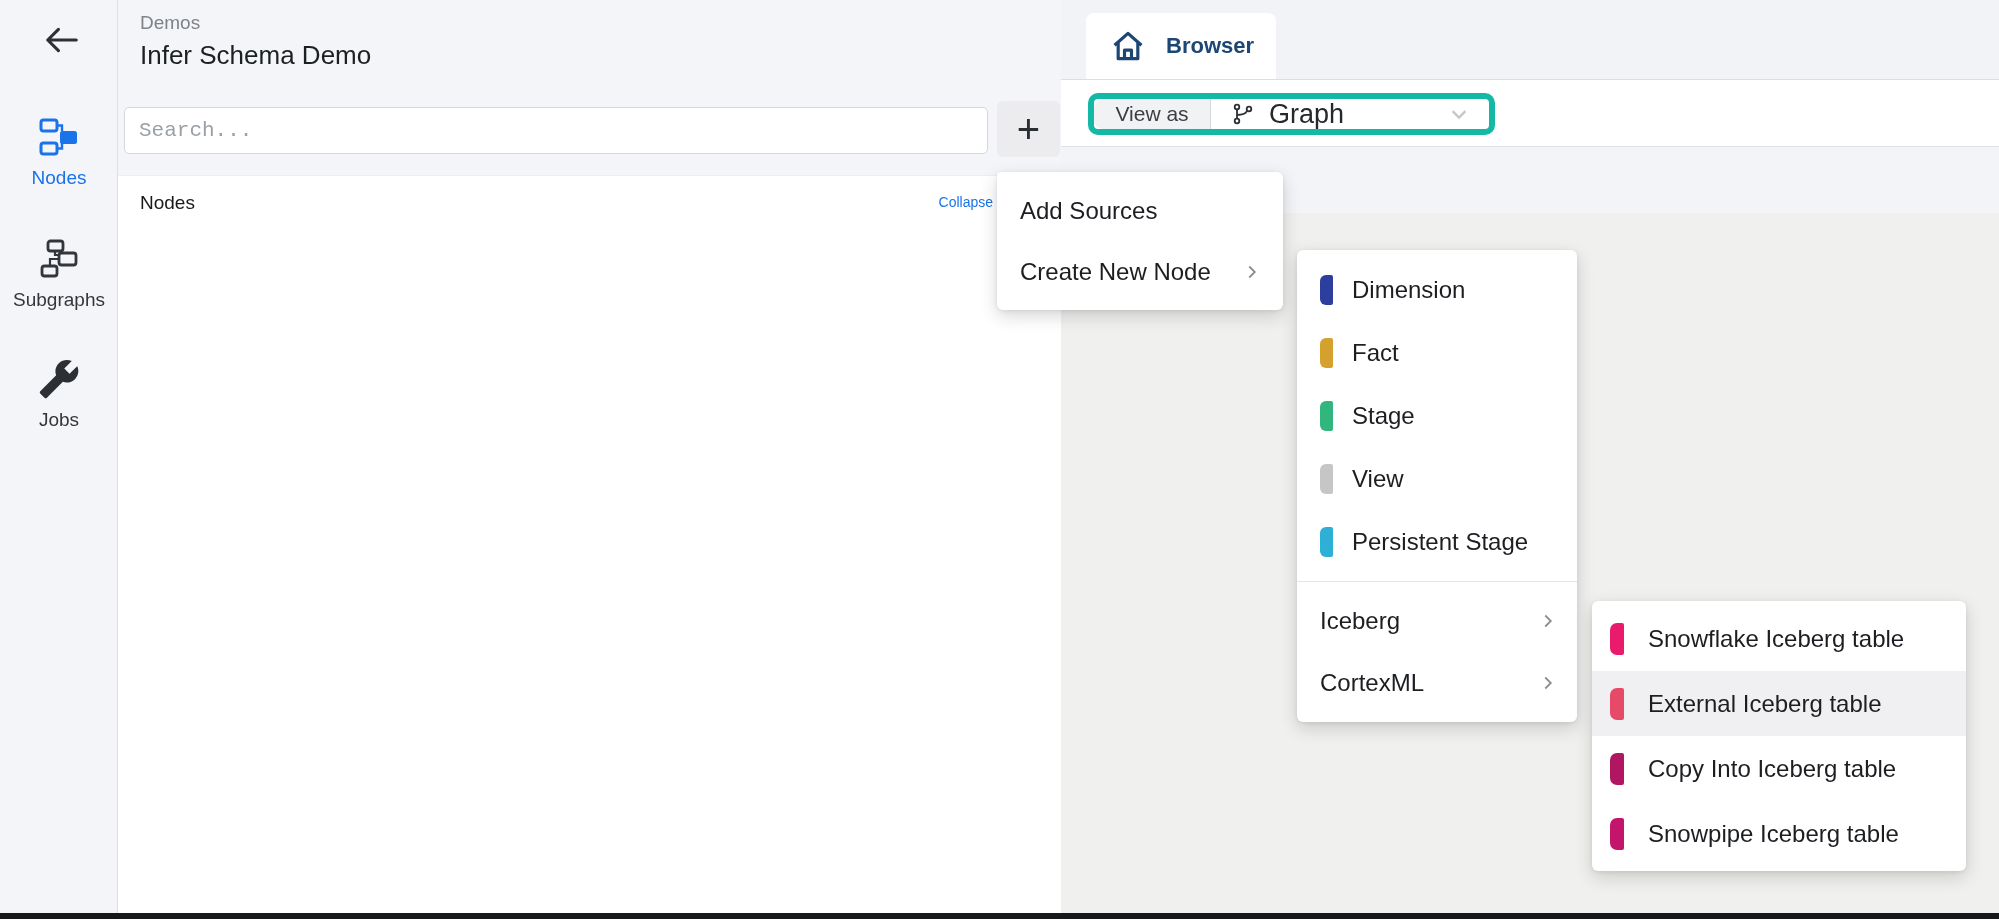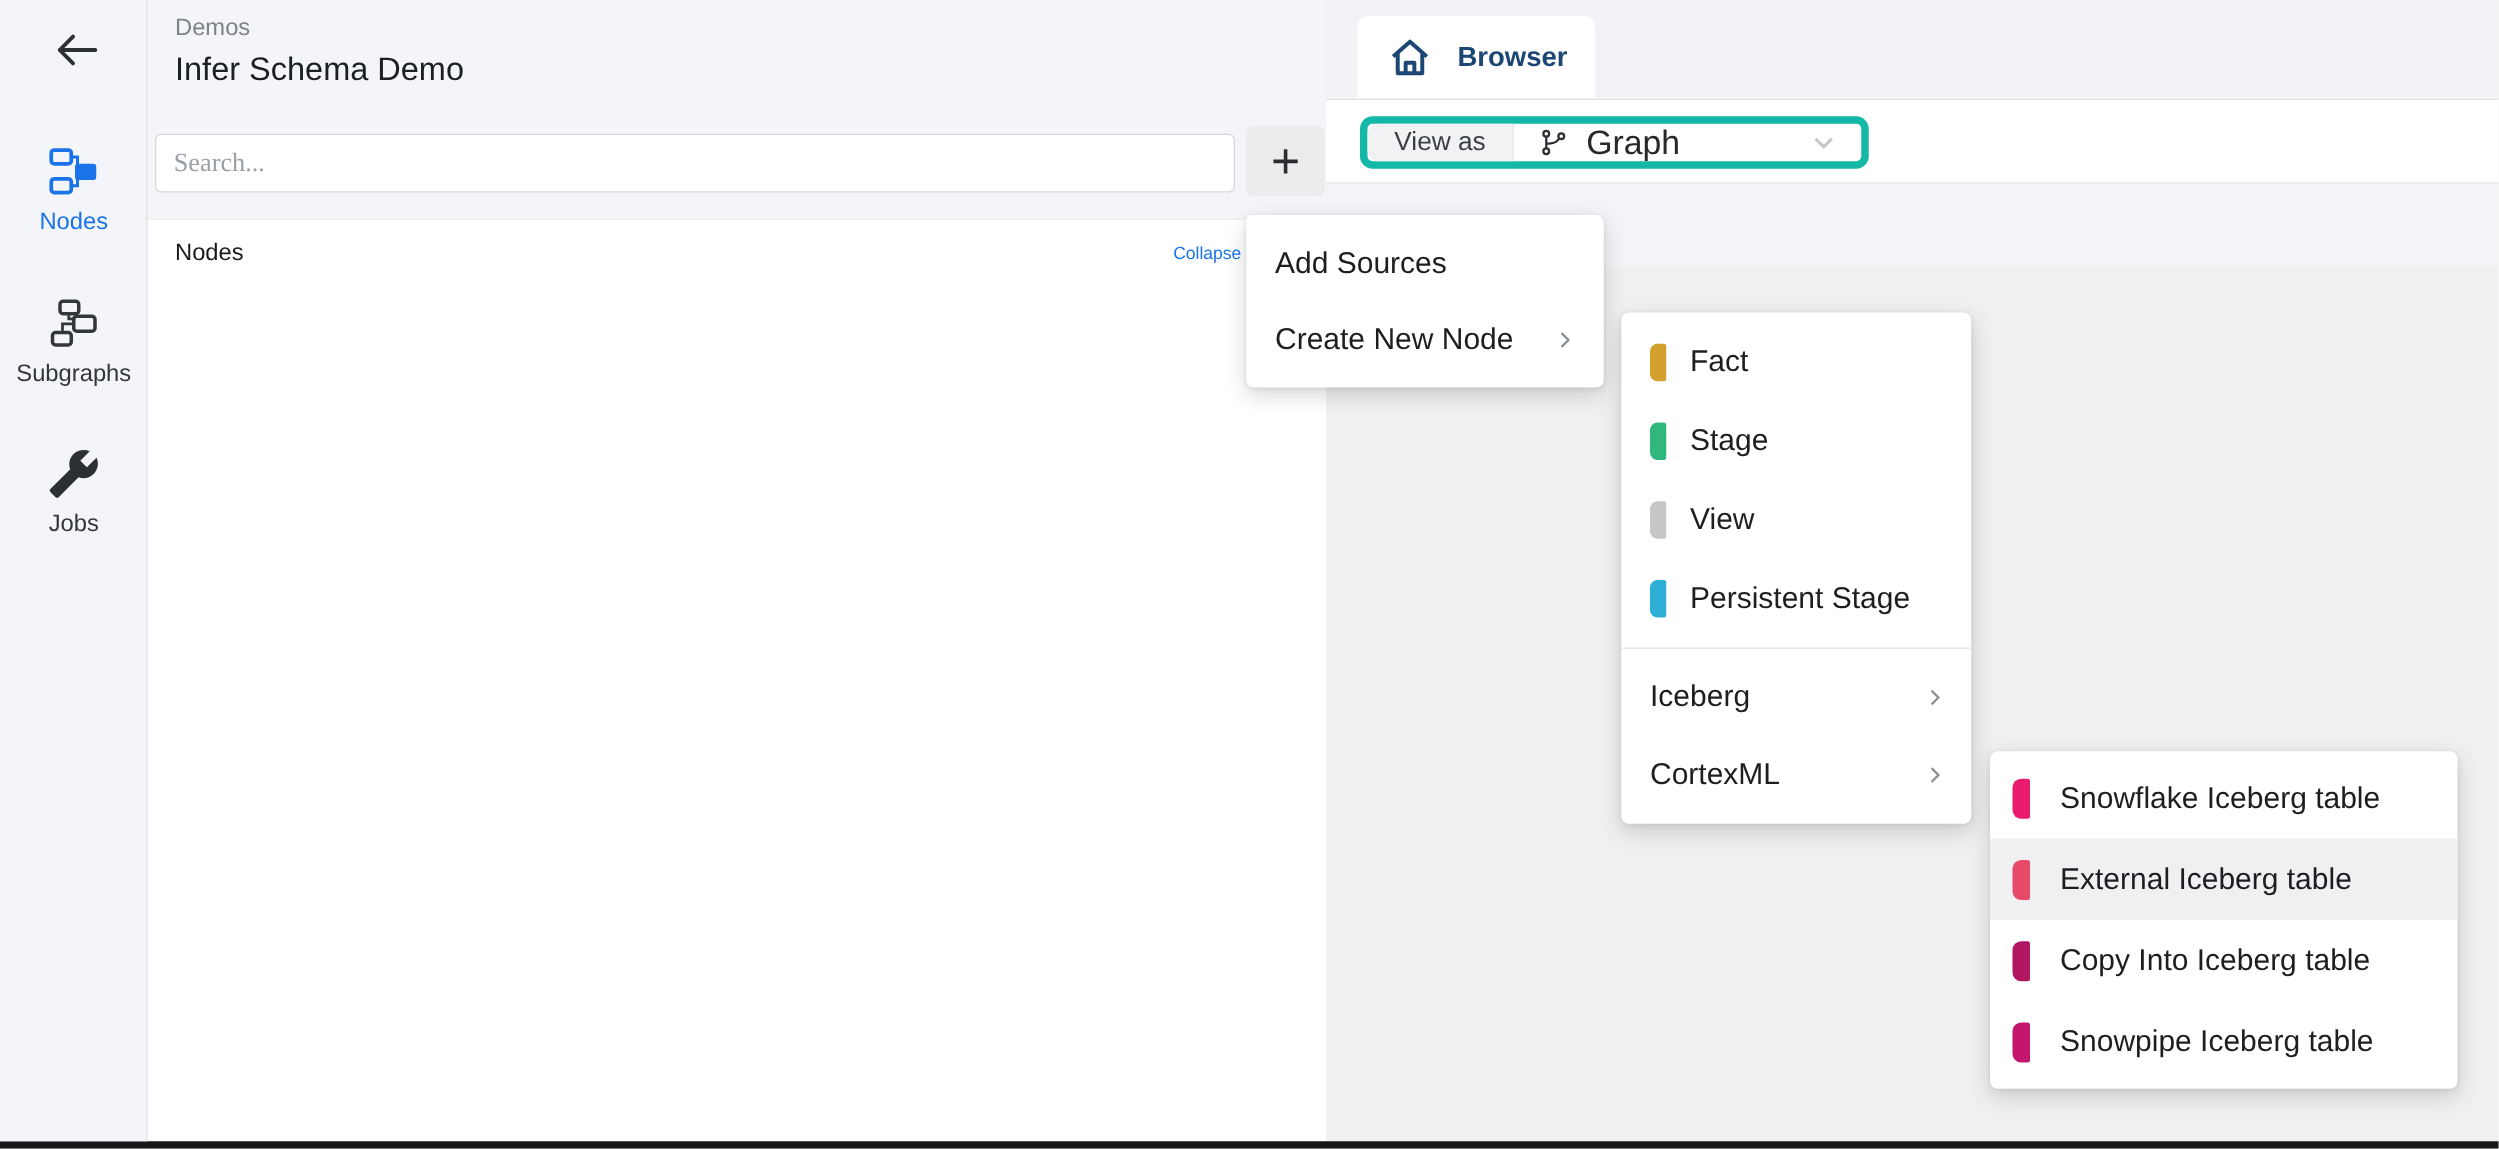--- a/index.html
+++ b/index.html
@@ -22,21 +22,21 @@
   .left-panel { position:absolute; left:118px; top:0; width:943px; height:656px; background:#fff; }
   .lp-header { position:absolute; left:0; top:0; width:943px; height:176px;
                background:#f4f5f8; border-bottom:1px solid #eceef0; }
   .breadcrumb { position:absolute; left:22px; top:12px; font-size:19px; color:#7e8democ388; color:#7e8388; }
   .page-title { position:absolute; left:22px; top:40px; font-size:26px; font-weight:500; color:#1d2023; }
   .gear-btn { position:absolute; left:992px; top:22px; width:48px; height:48px;
               display:flex; align-items:center; justify-content:center; cursor:pointer; }
   .search-box { position:absolute; left:6px; top:107px; width:864px; height:47px;
                 background:#fff; border:1px solid #d5d7da; border-radius:5px;
                 font-size:21px; color:#8b5cf6; padding:0 14px; outline:none;
-                font-family:Liberation Serif, serif; }
+                font-family:Liberation Mono, monospace; }
   .search-box::placeholder { color:#9aa0a6; }
   .plus-btn { position:absolute; left:879px; top:101px; width:63px; height:56px;
               background:#ececef; border-radius:6px; display:flex; align-items:center;
               justify-content:center; font-size:40px; font-weight:300; color:#2b2e31;
               cursor:pointer; line-height:1; }
 
   
   .list-head { position:absolute; left:22px; top:192px; font-size:19px; font-weight:500; color:#17191b; }
   .collapse-link { position:absolute; left:800px; top:194px; width:75px; text-align:right;
                    font-size:14px; color:#1a73e8; cursor:pointer; }
@@ -219,20 +219,24 @@
       <span class="sub-arrow">
         <svg width="22" height="22" viewBox="0 0 24 24">
             <path d="M9 6 l6 6 -6 6" fill="none" stroke="#8b9095" stroke-width="2"></path>
           </svg>
       </span>
     </div>
   </div>
 
   <div class="menu menu2">
     <div class="menu-item typed">
+      <span class="chip" style="background-color: rgb(44, 62, 158);"></span>
+      <span>Dimension</span>
+    </div>
+    <div class="menu-item typed">
       <span class="chip" style="background-color: rgb(212, 161, 47);"></span>
       <span>Fact</span>
     </div>
     <div class="menu-item typed">
       <span class="chip" style="background-color: rgb(49, 183, 126);"></span>
       <span>Stage</span>
     </div>
     <div class="menu-item typed">
       <span class="chip" style="background-color: rgb(198, 198, 200);"></span>
       <span>View</span>

